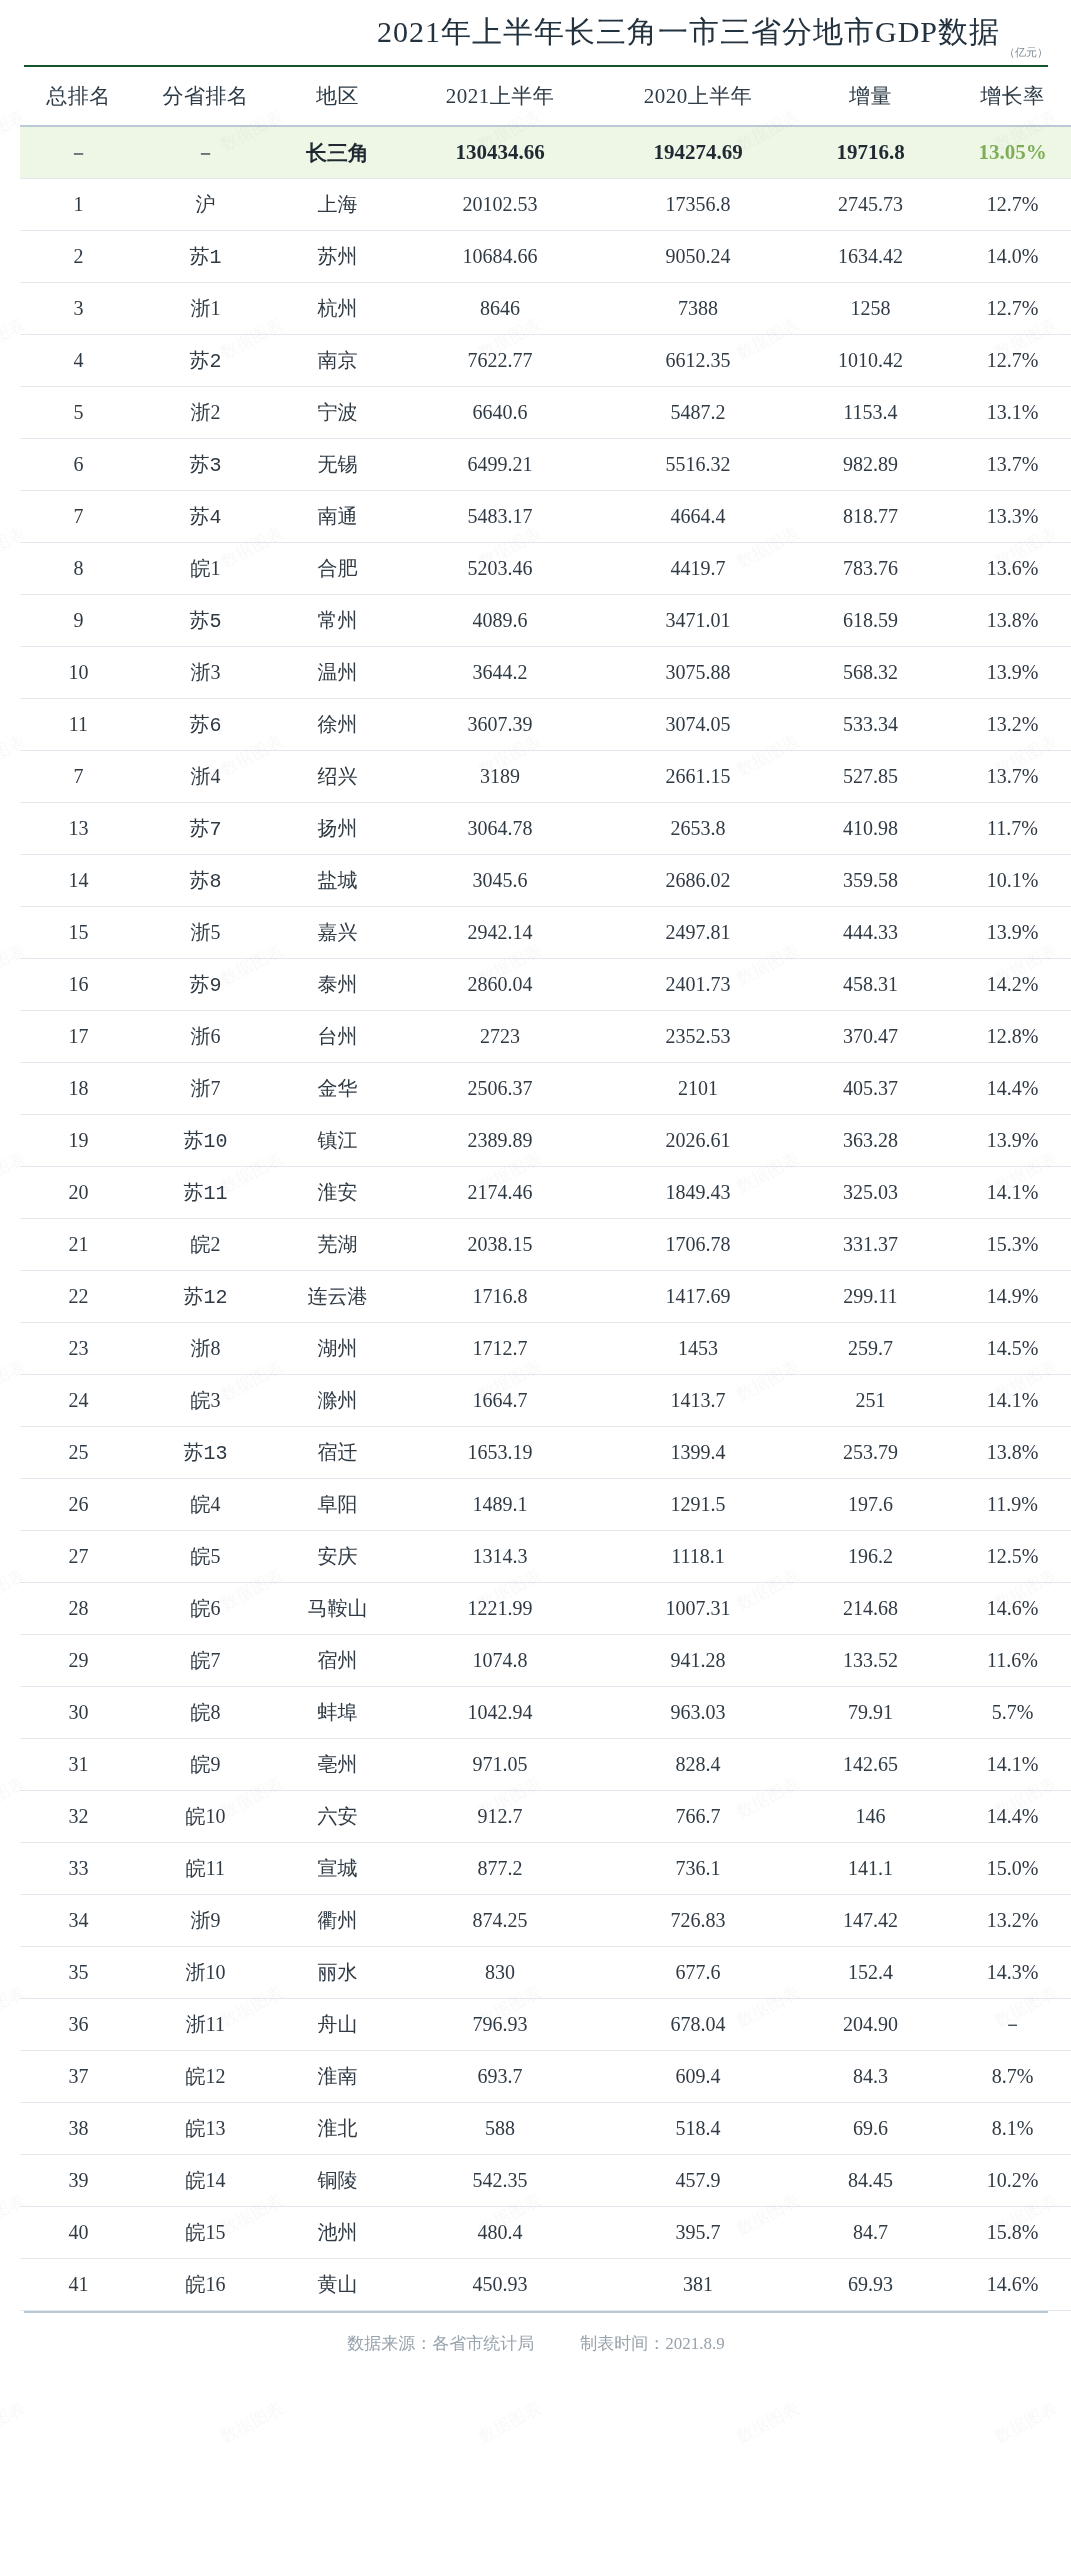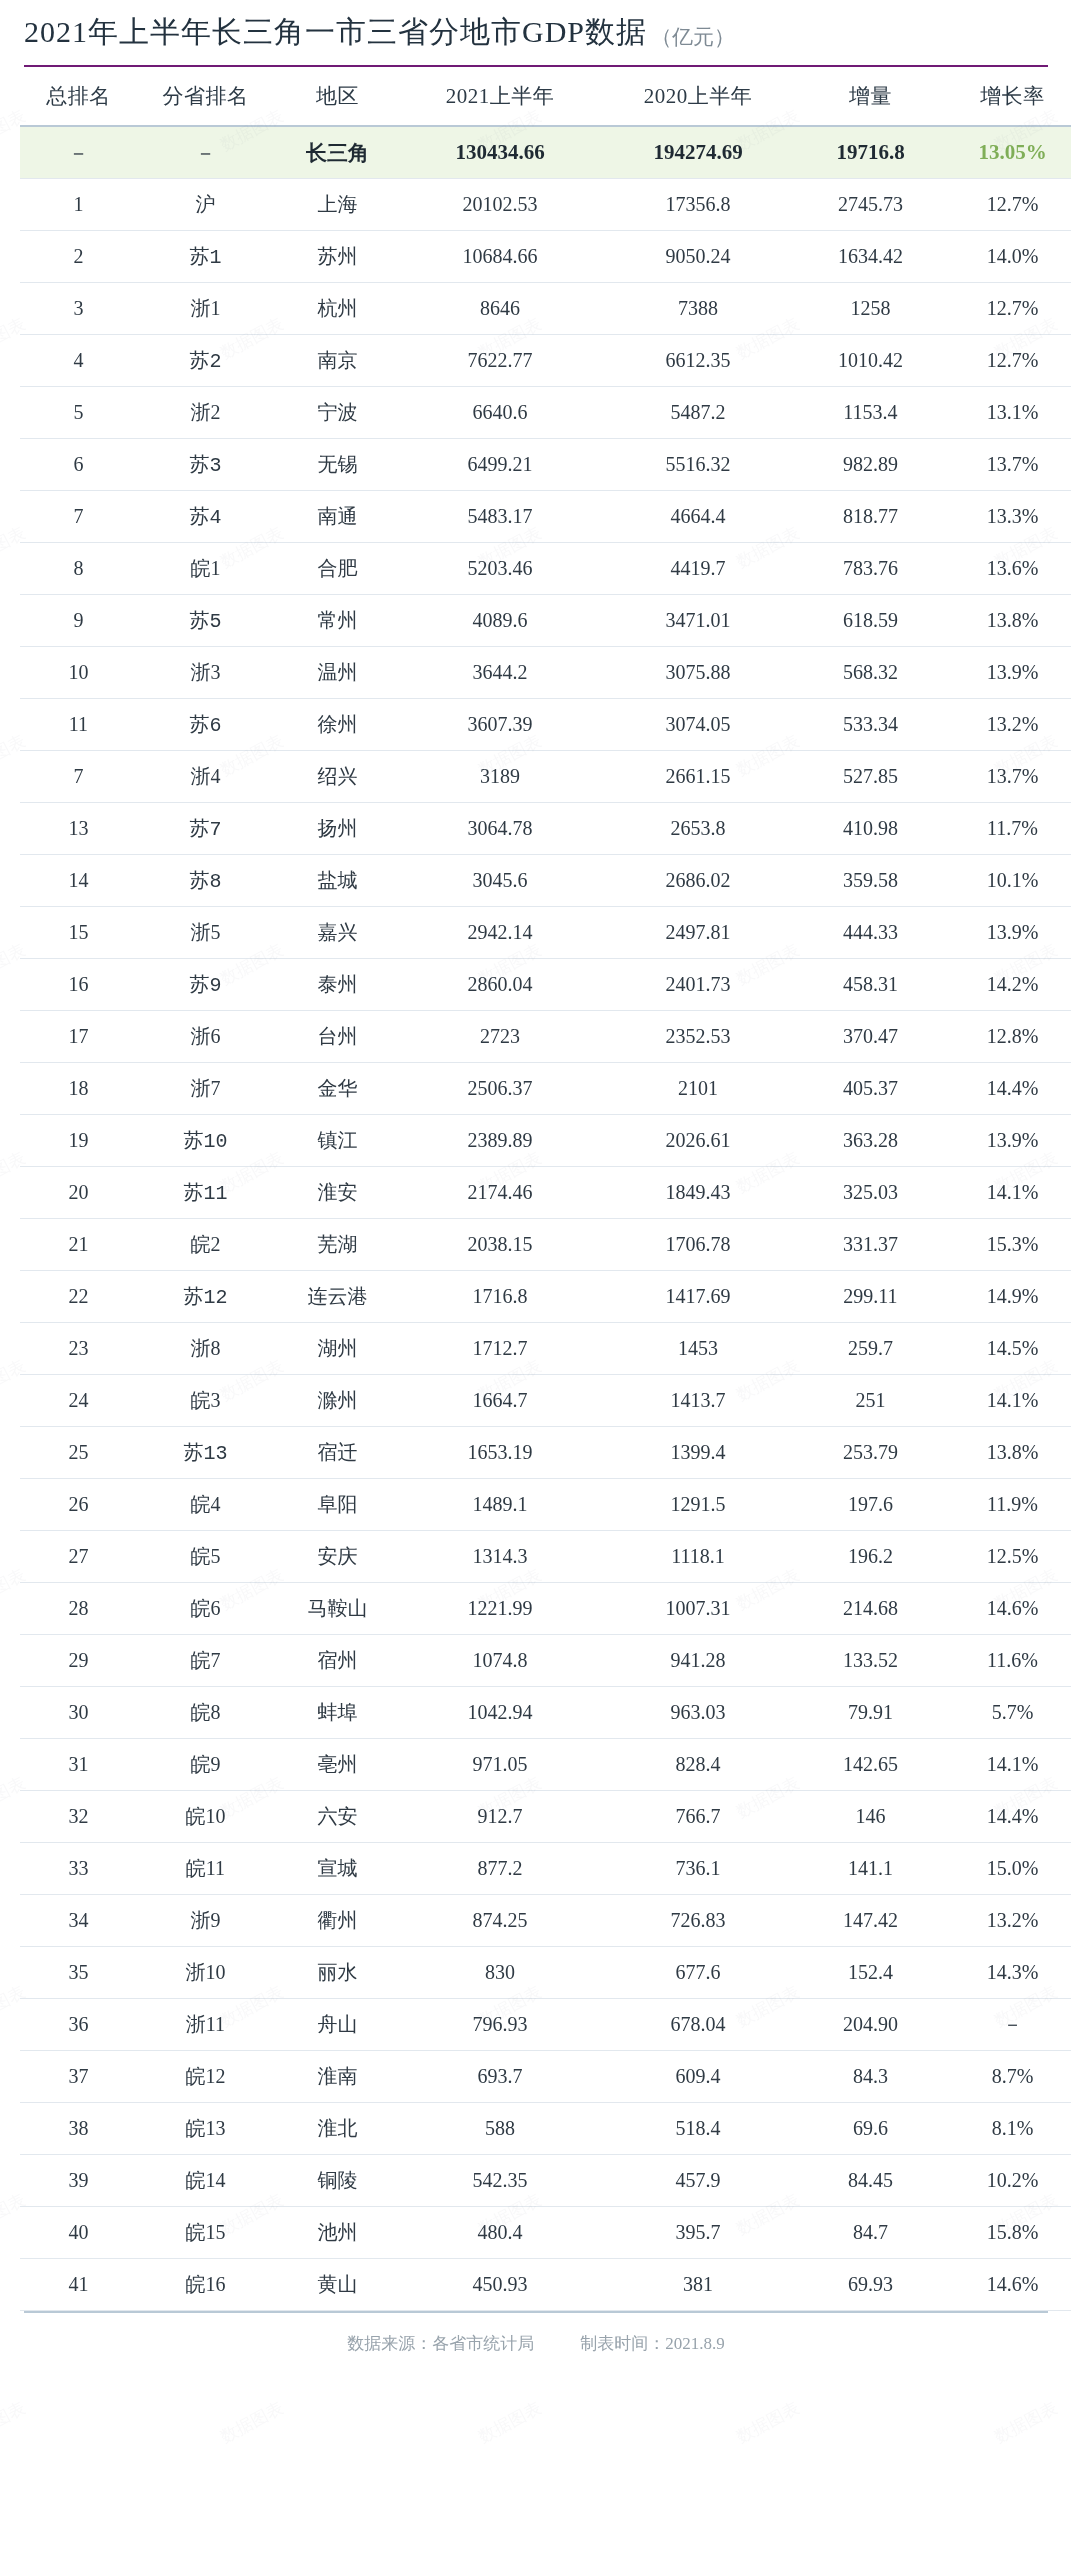--- a/index.html
+++ b/index.html
@@ -20,36 +20,36 @@
     box-sizing: border-box;
     padding: 0 16px;
     background: #ffffff;
     position: relative;
   }
   
   .title-bar {
     height: 65px;
     display: flex;
     align-items: center;
-    justify-content: flex-start;
-    border-bottom: 2px solid #701a75;
+    justify-content: flex-end;
+    border-bottom: 2px solid #14532d;
     margin: 0 8px;
   }
   .title-main {
     font-size: 30px;
     letter-spacing: 1px;
     color: #23323f;
     font-family: "Liberation Serif", "DejaVu Serif", serif;
   }
   .title-unit {
-    font-size: 21px;
+    font-size: 11px;
     color: #7e8a94;
     margin-left: 4px;
     align-self: flex-end;
-    padding-bottom: 14px;
+    padding-bottom: 5px;
     margin-top: 24px;
   }
   
   table.gdp {
     width: 1032px;
     margin: 0 4px;
     border-collapse: collapse;
     table-layout: fixed;
     font-size: 20px;
   }

